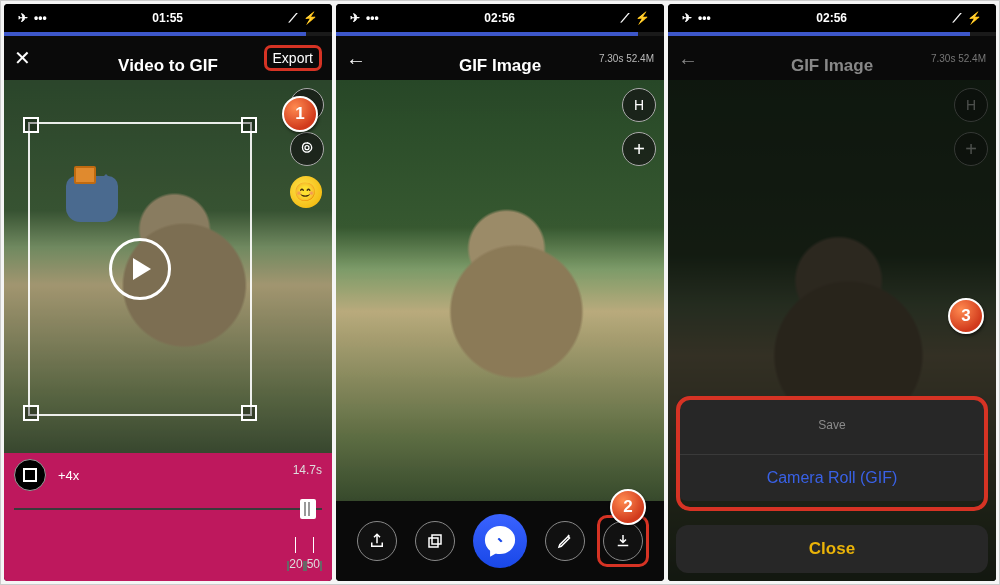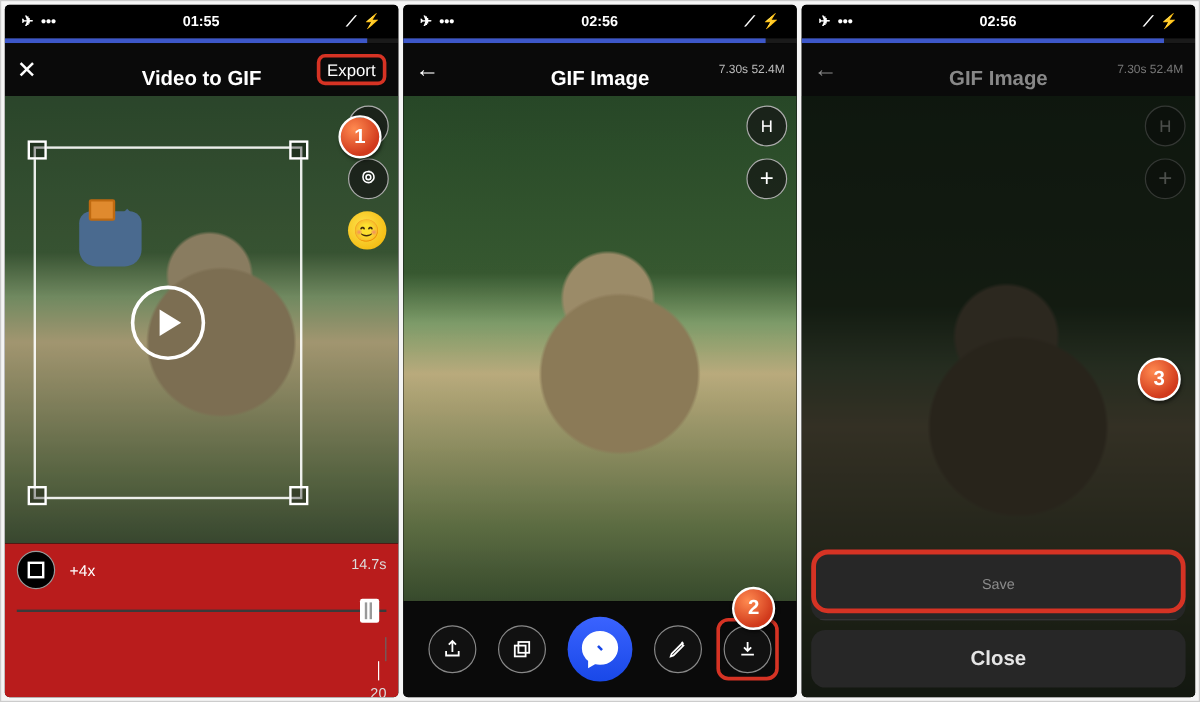--- a/index.html
+++ b/index.html
@@ -33,52 +33,52 @@
 .crop .h-br{bottom:-7px;right:-7px;}
 .cat{left:36px;top:52px;background:#4a6a8f;border-radius:10px 10px 14px 14px;position:absolute;width:52px;height:46px;}
 .cat::before,.cat::after{content:"";position:absolute;top:-10px;width:0;height:0;border:8px solid transparent;border-bottom-color:#4a6a8f;}
 .cat::before{left:4px;}.cat::after{right:4px;}
 .gift{position:absolute;left:44px;top:42px;width:18px;height:14px;background:#e08a2e;border:2px solid #c06a10;border-radius:2px;}
 .playcircle{position:absolute;left:50%;top:50%;transform:translate(-50%,-50%);width:56px;height:56px;border:3px solid #fff;border-radius:50%;display:flex;align-items:center;justify-content:center;cursor:pointer;}
 .playcircle::after{content:"";border-left:18px solid #fff;border-top:11px solid transparent;border-bottom:11px solid transparent;margin-left:4px;}
 .tool-col{position:absolute;right:8px;top:8px;display:flex;flex-direction:column;gap:10px;}
 .tool{width:32px;height:32px;border-radius:50%;border:1.5px solid #aaa;background:rgba(20,20,20,0.7);color:#fff;display:flex;align-items:center;justify-content:center;font-size:14px;cursor:pointer;}
 .emoji{background:radial-gradient(circle at 40% 40%,#ffe34d,#f0b000);border:none;font-size:18px;}
-.footer1{height:128px;background:#b91c1c;color:#fff;position:relative;}
+.footer1{height:128px;background:#be185d;color:#fff;position:relative;}
 .ft-row{position:absolute;left:10px;top:6px;display:flex;gap:8px;align-items:center;}
 .sq-btn{width:30px;height:30px;border:1.5px solid #999;border-radius:50%;display:flex;align-items:center;justify-content:center;background:#000;}
 .sq-btn .square{width:10px;height:10px;border:2px solid #fff;}
 .speed{font-size:13px;color:#fff;padding:3px 4px;border-radius:4px;}
 .dur{position:absolute;right:10px;top:10px;font-size:12px;color:#ddd;}
 .slider-track{position:absolute;left:10px;right:10px;top:46px;height:20px;}
 .slider-line{position:absolute;top:9px;left:0;right:0;height:2px;background:#3a3a3a;}
 .slider-thumb{position:absolute;right:6px;top:0;width:16px;height:20px;background:#fff;border-radius:2px;}
 .slider-thumb::before{content:"";position:absolute;left:4px;top:3px;width:2px;height:14px;background:#999;box-shadow:4px 0 #999;}
-.ticks{position:absolute;left:10px;right:10px;bottom:10px;height:40px;display:flex;align-items:flex-end;justify-content:flex-start;font-size:12px;color:#ddd;flex-direction:column;}
+.ticks{position:absolute;left:10px;right:10px;bottom:10px;height:40px;display:flex;align-items:flex-end;justify-content:flex-end;font-size:12px;color:#ddd;}
 .ticks .tick{display:flex;flex-direction:column;align-items:center;gap:4px;}
 .ticks .tick .mark{width:1px;height:10px;background:#666;}
 .ticks .tick.major .mark{height:16px;background:#fff;}
 .ticks .tick .lbl{font-size:12px;}
 
 .actionbar{height:80px;background:#0a0a0a;display:flex;align-items:center;justify-content:center;gap:18px;position:relative;}
 .abtn{width:38px;height:38px;border-radius:50%;border:1.5px solid #888;background:#111;display:flex;align-items:center;justify-content:center;color:#fff;cursor:pointer;}
 .abtn svg{width:18px;height:18px;fill:none;stroke:#fff;stroke-width:2;}
 .messenger{width:54px;height:54px;border-radius:50%;background:linear-gradient(180deg,#3a63ff 0%,#1948e8 100%);display:flex;align-items:center;justify-content:center;border:none;}
 .messenger svg{width:34px;height:34px;}
 .dlwrap{position:relative;}
 .dl-border{position:absolute;inset:-6px;border:3px solid #d63324;border-radius:10px;}
 
 .dim{position:absolute;inset:0;background:rgba(0,0,0,0.55);}
 .sheet-wrap{position:absolute;left:8px;right:8px;bottom:8px;}
 .sheet-border{position:absolute;left:0;right:0;top:0;bottom:62px;border:4px solid #d63324;border-radius:14px;box-sizing:border-box;}
 .sheet{background:#272727;border-radius:12px;overflow:hidden;}
 .sheet-head{color:#8b8b8b;font-size:12px;text-align:center;padding:22px 0;border-bottom:1px solid #3a3a3a;}
 .sheet-opt{color:#3961e6;font-size:16px;text-align:center;padding:14px 0;border-bottom:1px solid #3a3a3a;cursor:pointer;}
 .sheet-opt:last-child{border-bottom:none;}
-.sheet-close{margin-top:8px;background:#272727;border-radius:12px;color:#e5e5e5;font-size:17px;font-weight:600;text-align:center;padding:14px 0;cursor:pointer;}
+.sheet-close{margin-top:24px;background:#272727;border-radius:12px;color:#eab308;font-size:17px;font-weight:600;text-align:center;padding:14px 0;cursor:pointer;}
 
 .callout{position:absolute;width:32px;height:32px;border-radius:50%;background:radial-gradient(circle at 35% 30%,#ff8a50,#d13a1c 70%);border:2px solid #fff;color:#fff;font-weight:700;font-size:17px;display:flex;align-items:center;justify-content:center;box-shadow:1px 2px 3px rgba(0,0,0,0.5);}
 
 </style>
 </head>
 <body>
 
 <div class="canvas">
 
 <div class="phone">
@@ -258,20 +258,21 @@
  <div class="content">
    <div class="photo" style="filter:contrast(0.9) brightness(0.65);"></div>
    <div class="tool-col">
      <div class="tool" style="opacity:0.6">H</div>
      <div class="tool" style="font-size:20px;opacity:0.6">+</div>
    </div>
    <div class="dim"></div>
    <div class="sheet-wrap">
      <div class="sheet">
        <div class="sheet-head">Save</div>
+       <div class="sheet-opt">Camera Roll (GIF)</div>
      </div>
      <div class="sheet-close">Close</div>
      <div class="sheet-border"></div>
    </div>
  </div>
  <div class="callout" style="right:12px;top:294px">3</div>
 </div>
 
 </div>
 

